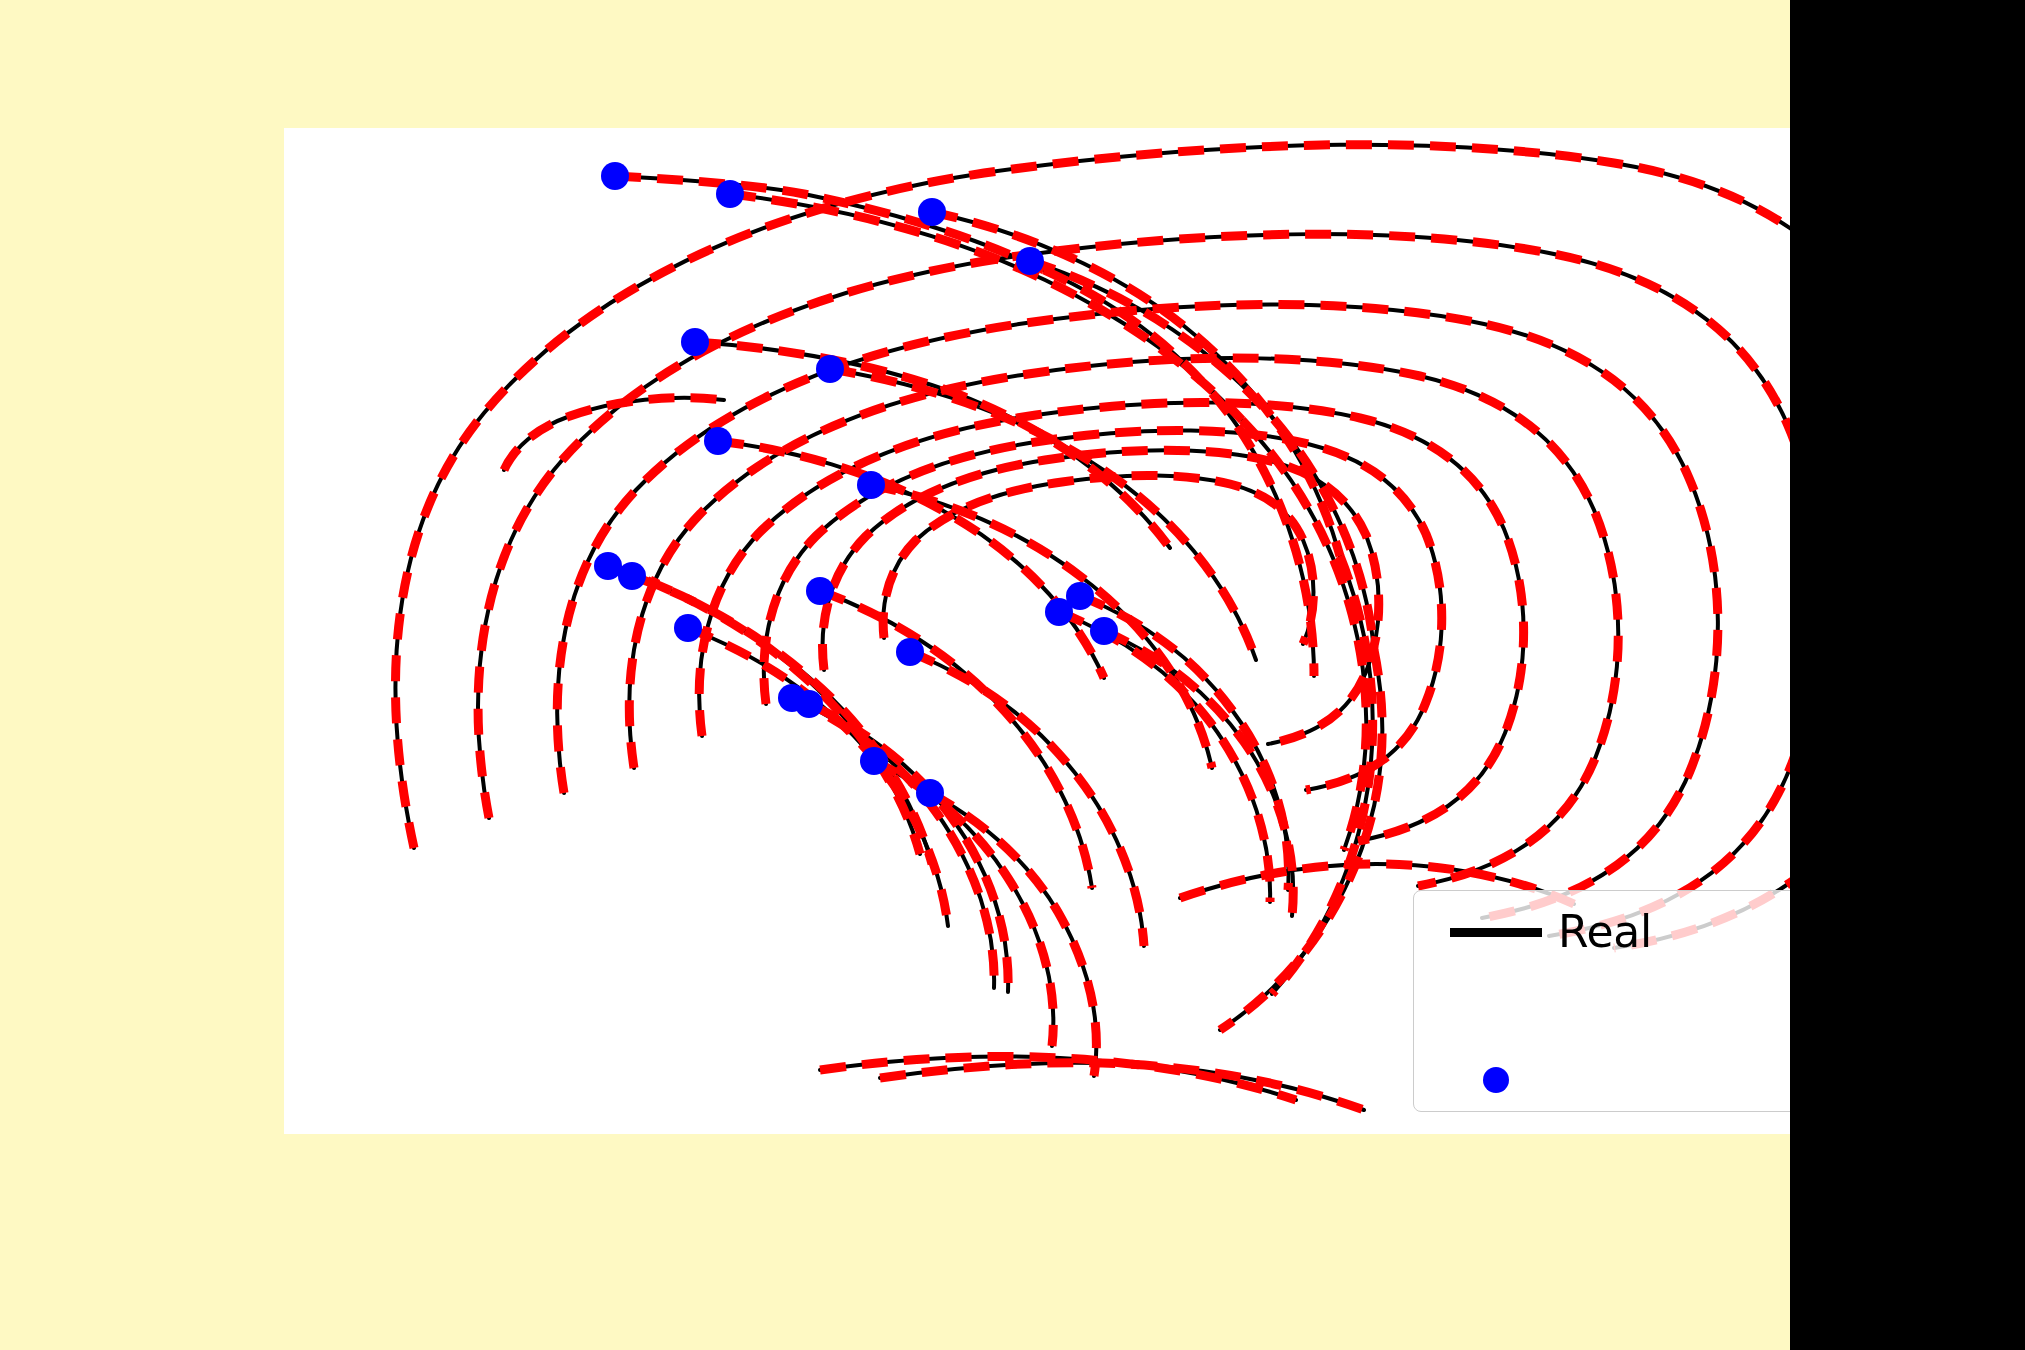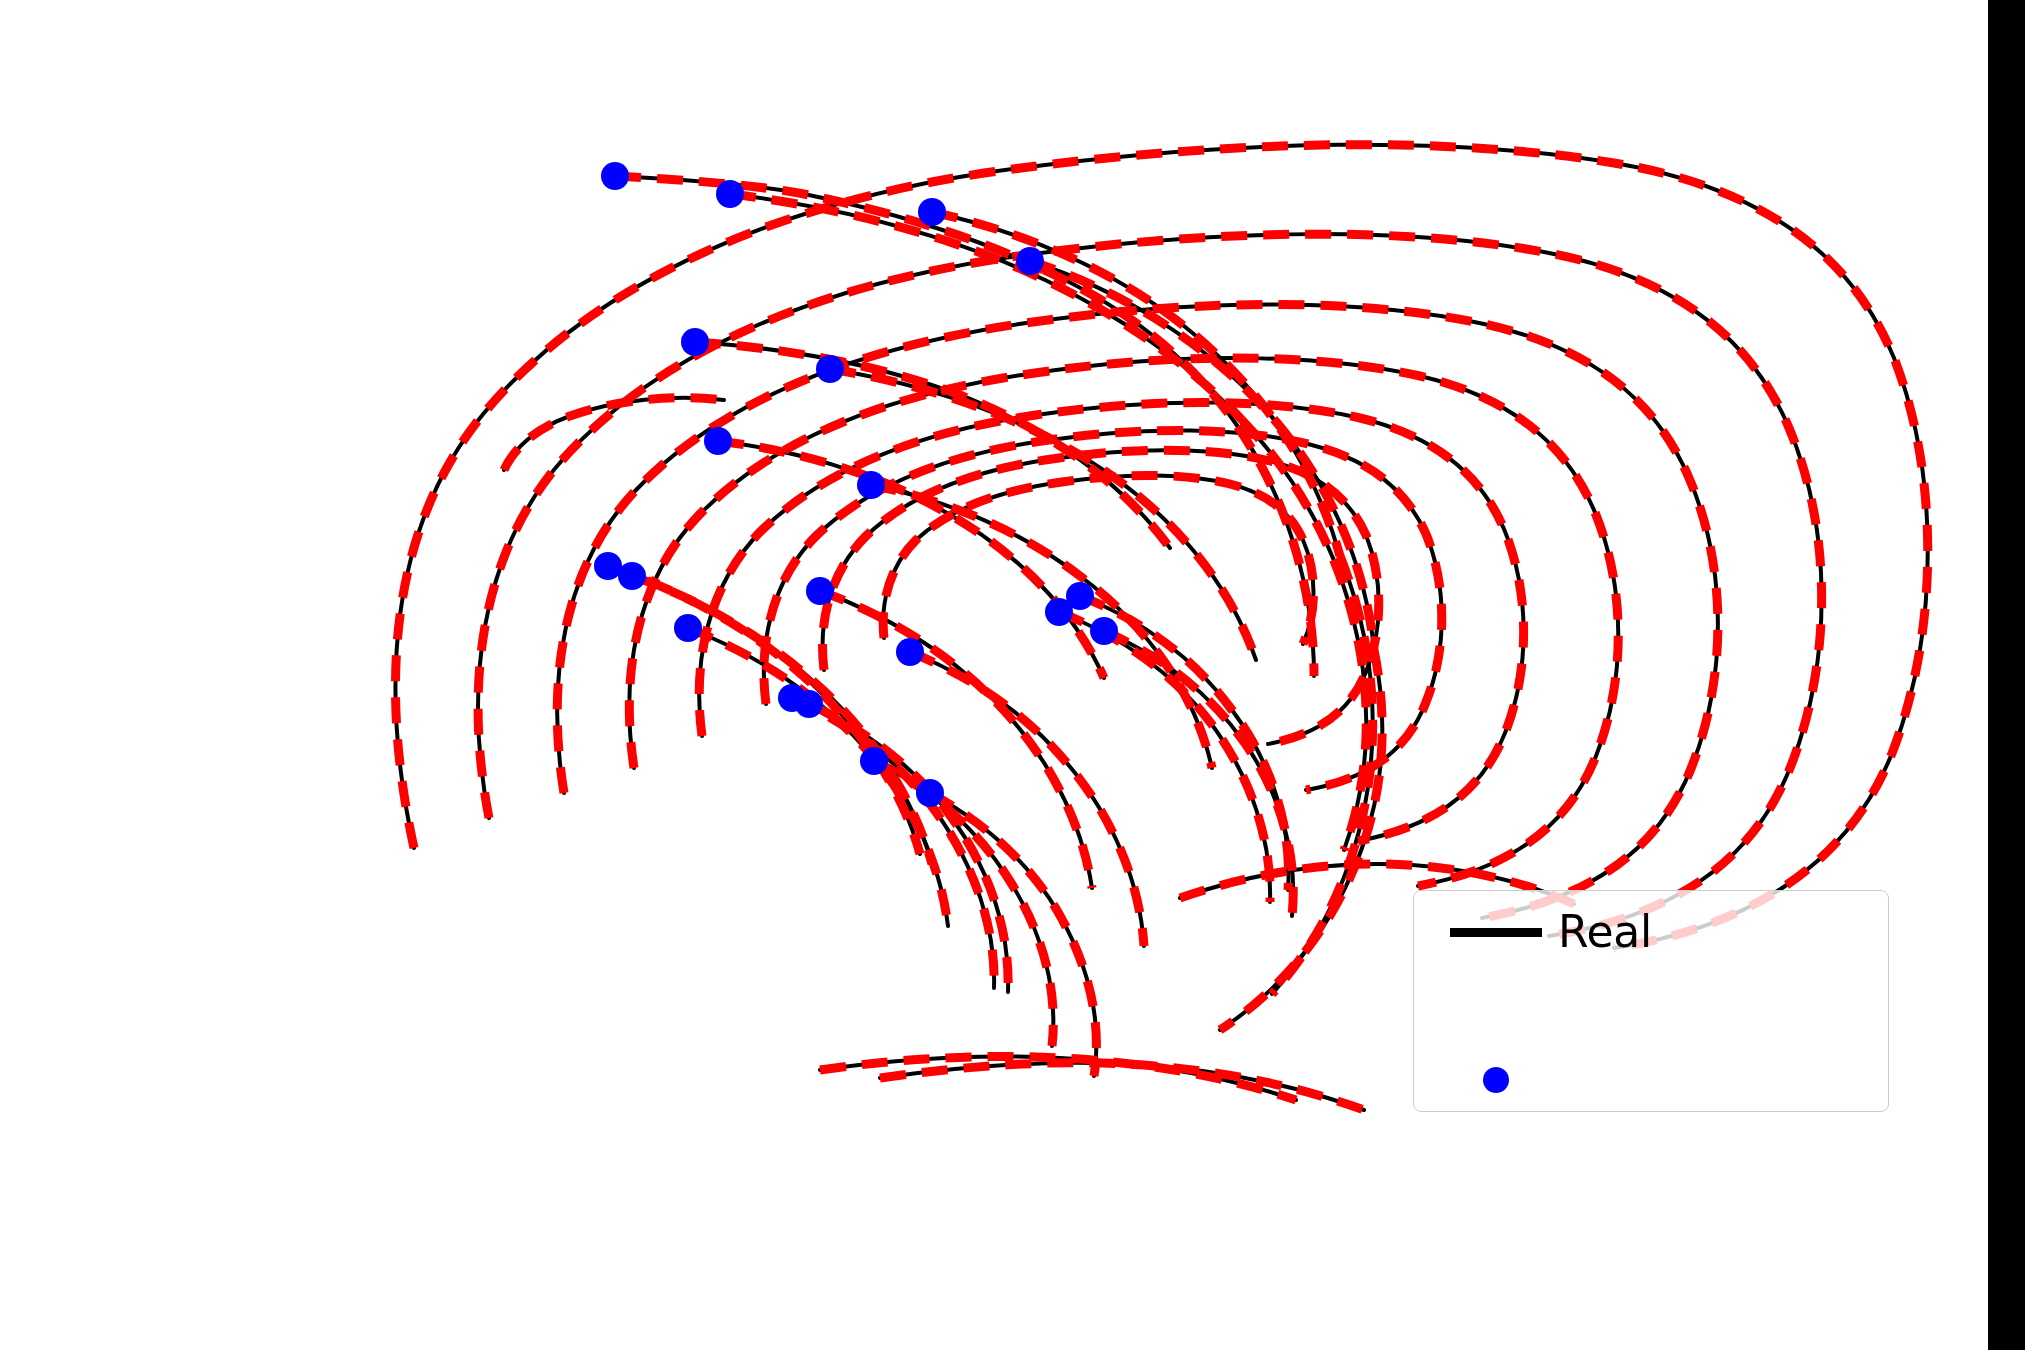--- a/index.html
+++ b/index.html
@@ -1,19 +1,19 @@
 <!DOCTYPE html>
 <html><head>
 <meta charset="utf-8">
 <style>
   html,body{margin:0;padding:0;background:#000;}
   #root{
     position:relative;
-    width:1988px;height:1350px;
-    background:#ffffff;
+    width:1790px;height:1350px;
+    background:#fef9c3;
     font-family:"DejaVu Sans", sans-serif;
     overflow:hidden;
   }
   #figure{
     position:absolute;
     left:284px;top:128px;
     width:1688px;height:1006px;
     background:#ffffff;
     overflow:hidden;
   }

